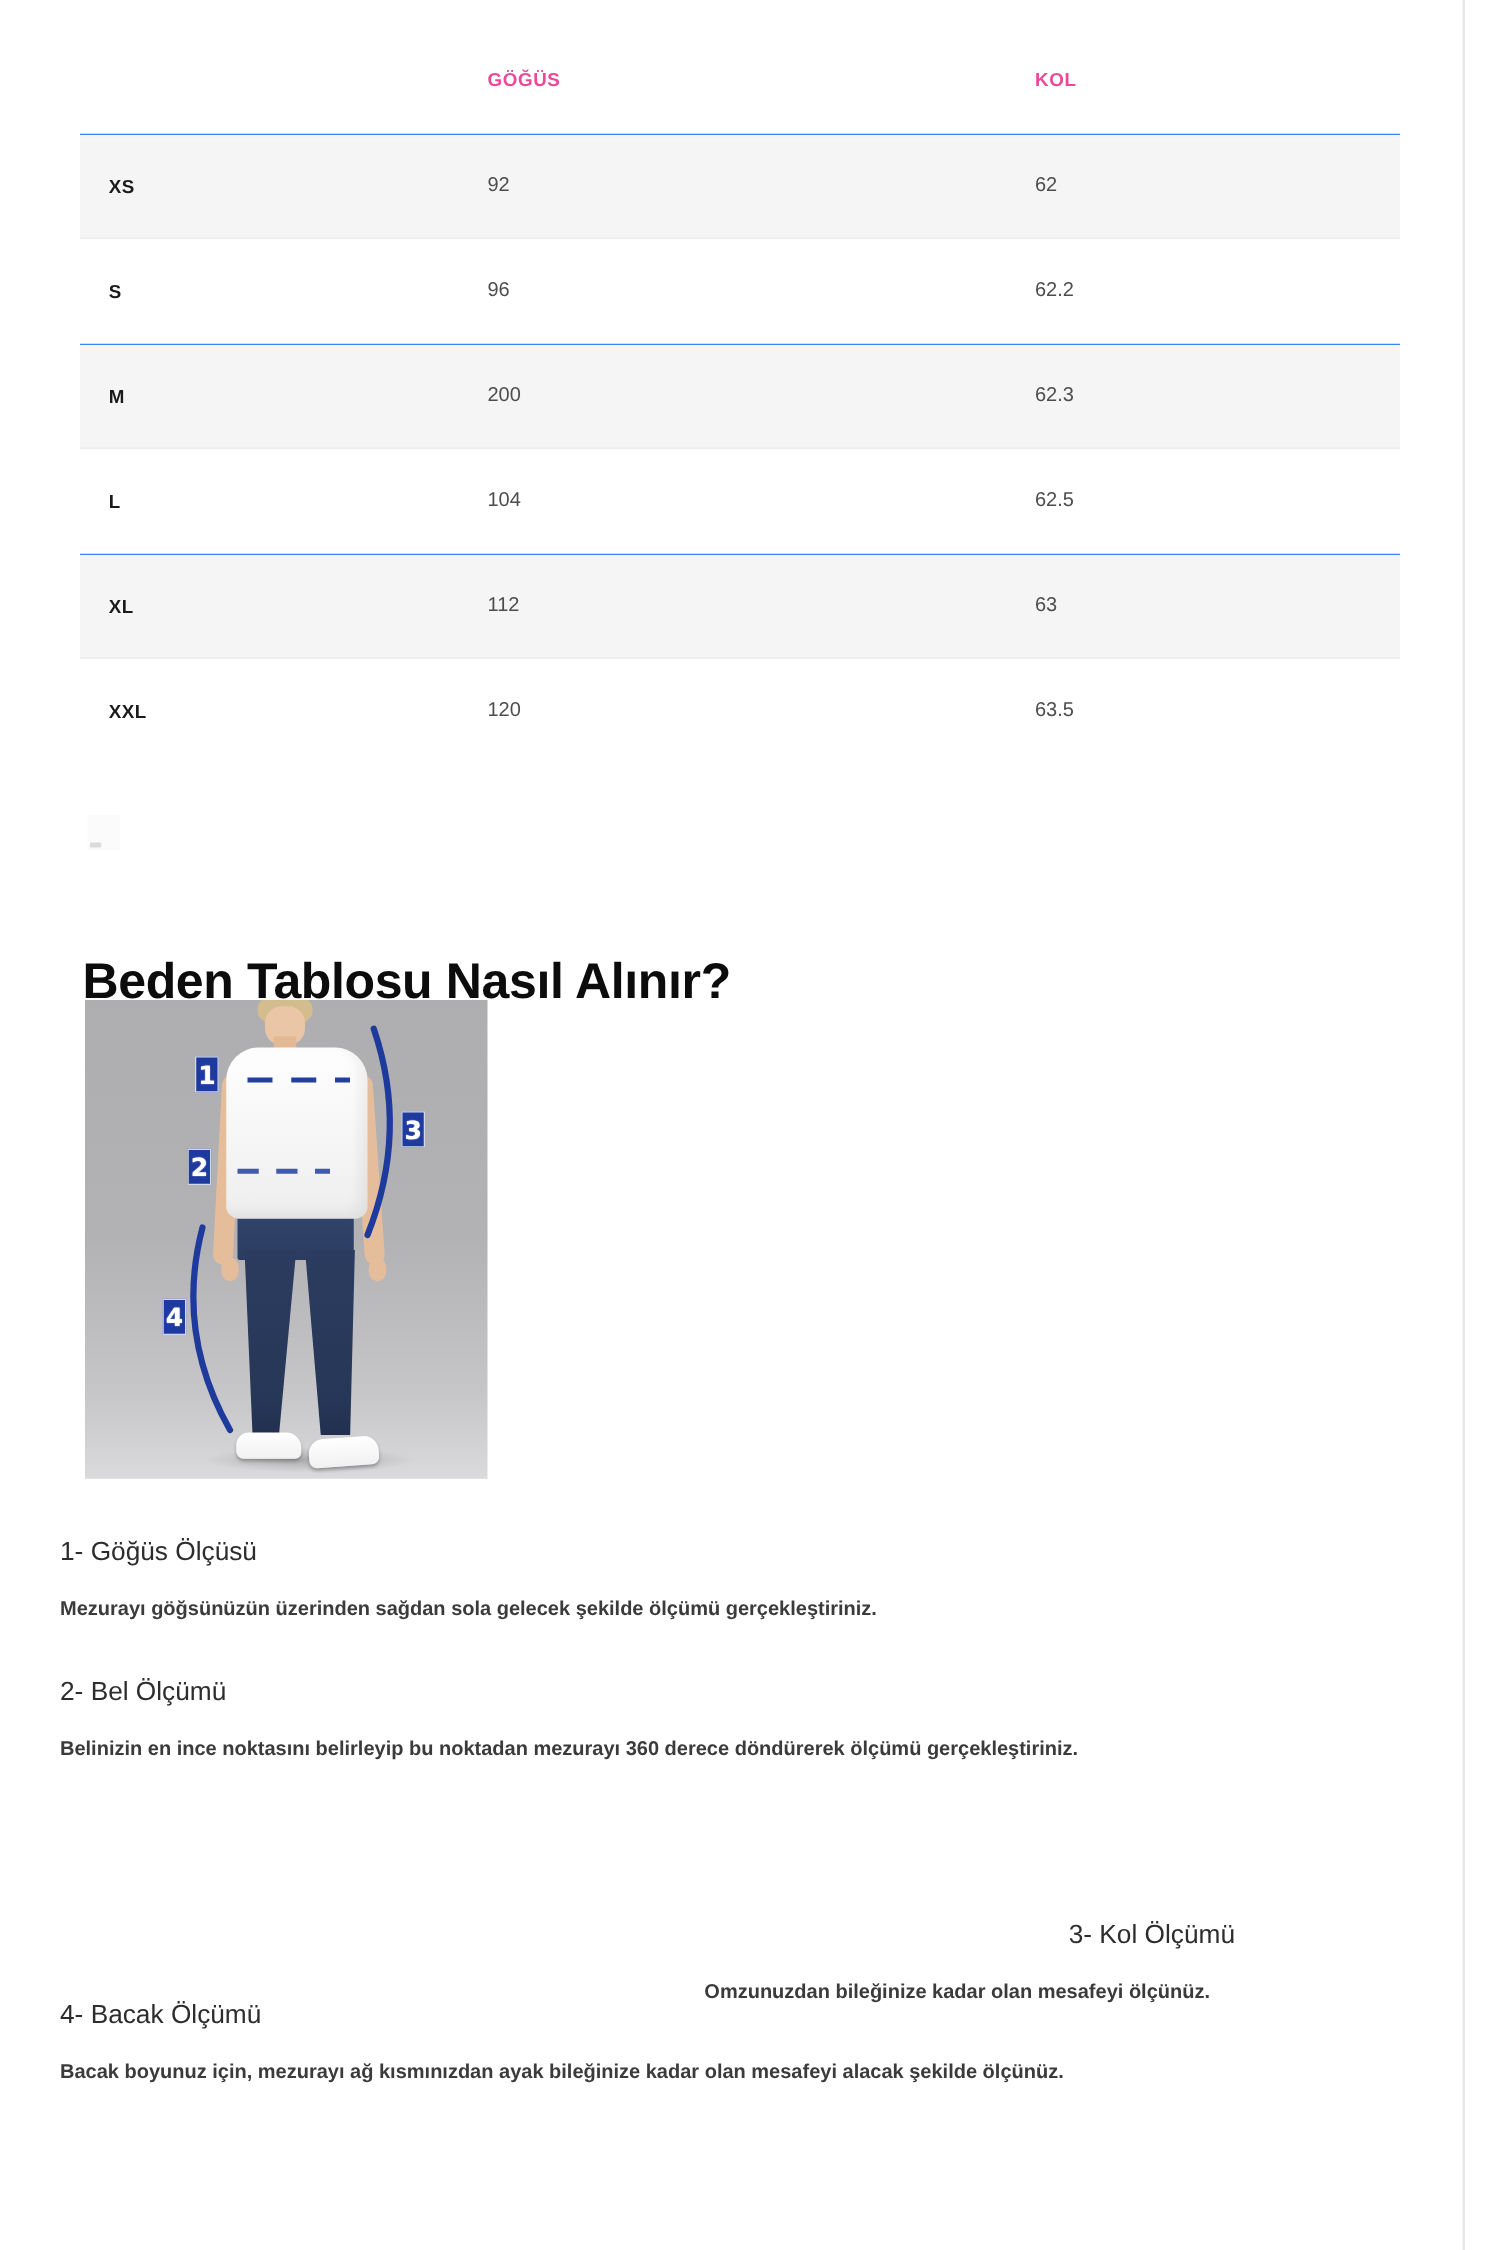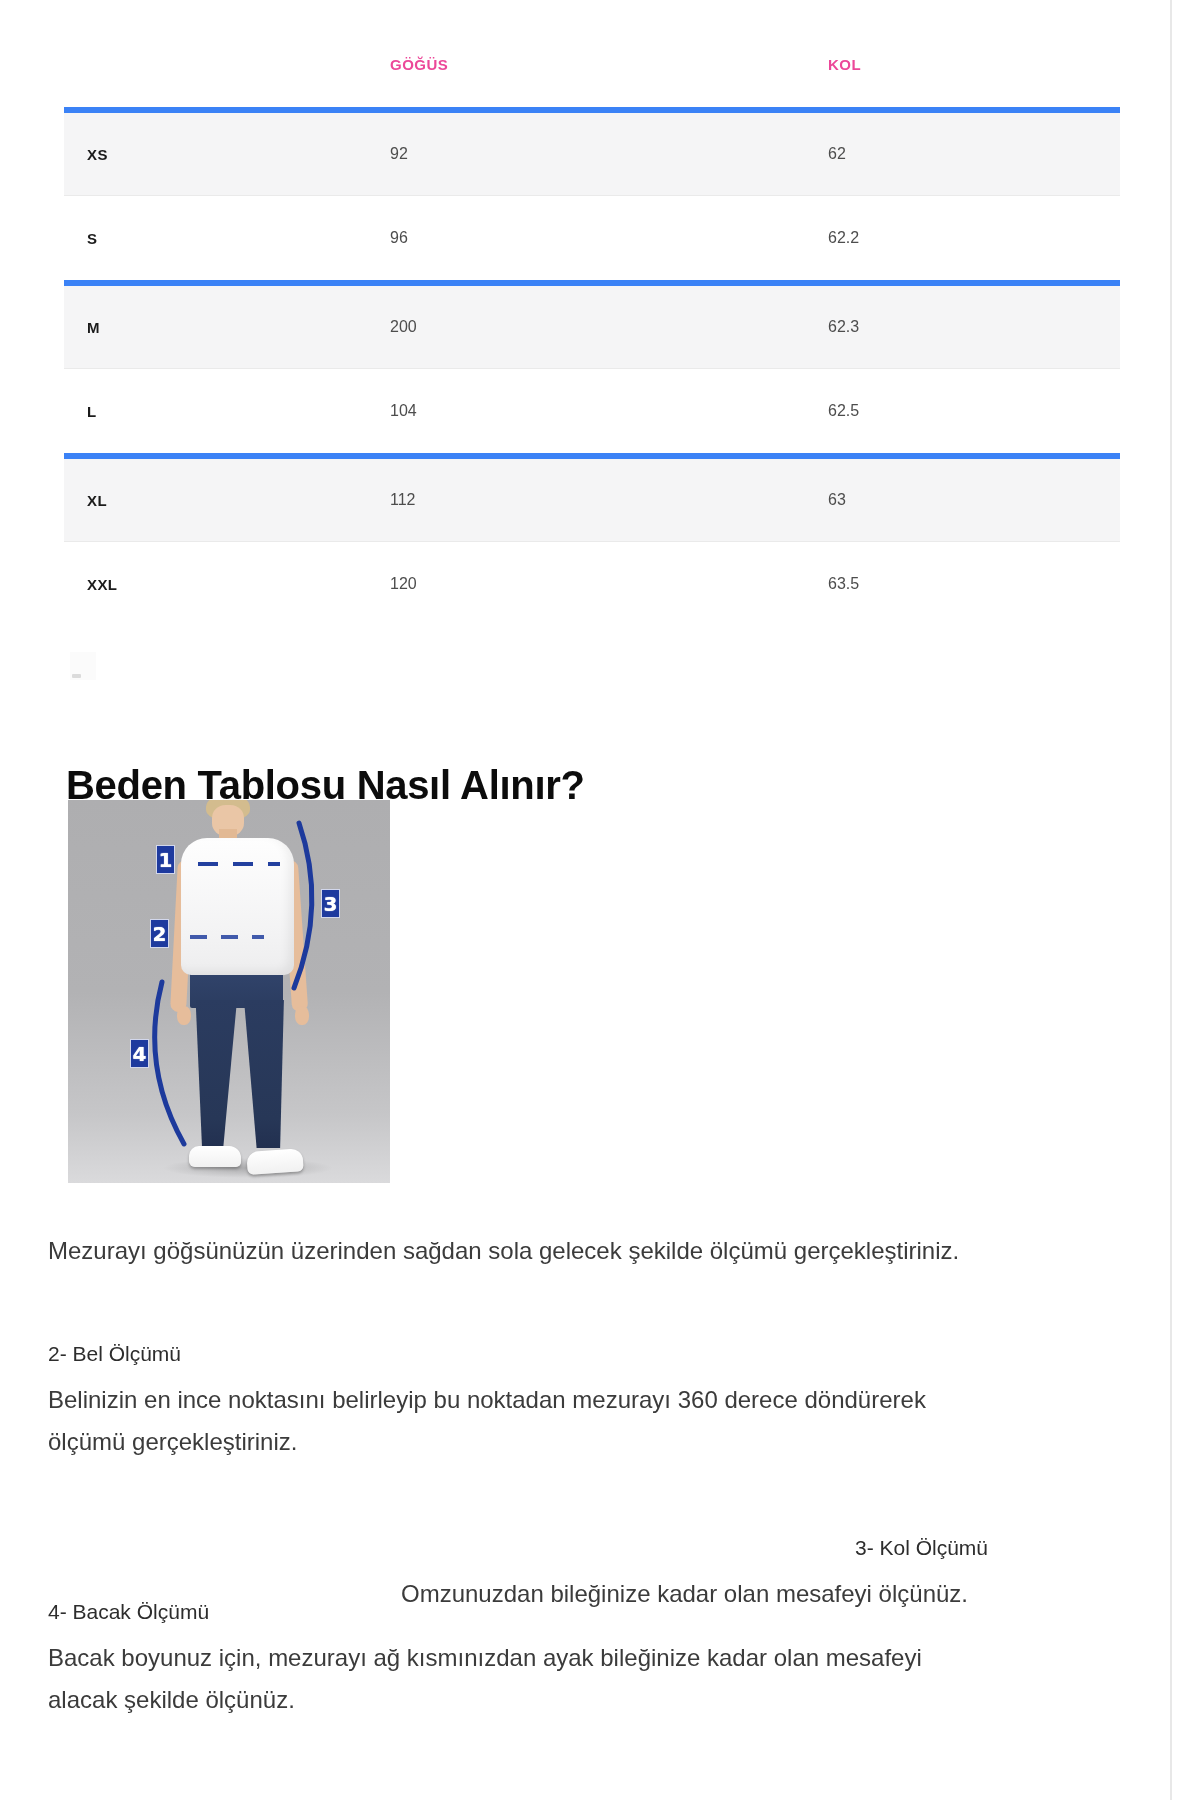--- a/index.html
+++ b/index.html
@@ -4,21 +4,21 @@
 <style>
   html,body{margin:0;padding:0;}
   body{
     width:1200px;height:1800px;background:#ffffff;position:relative;
     font-family:"Liberation Sans", sans-serif;overflow:hidden;
   }
   
   .size-table{position:absolute;left:64px;top:22px;width:1056px;}
   .trow{display:grid;grid-template-columns:326px 438px 292px;align-items:center;height:84px;}
   .trow.thead{height:85px;}
-  .trow.gray{background:#f5f5f6;border-top:6px solid #3b82f6;border-bottom:1px solid #eaeaea;height:82px;}
+  .trow.gray{background:#f5f5f6;border-top:1px solid #3b82f6;border-bottom:1px solid #eaeaea;height:82px;}
   .th{font-weight:bold;font-size:15px;color:#ec4899;letter-spacing:.5px;}
   .cell-size{padding-left:23px;font-weight:bold;font-size:15px;letter-spacing:.4px;color:#1b1b1b;}
   .cell-val{font-size:16px;color:#4d4d4d;}
   
   .artifact{position:absolute;left:70px;top:652px;width:26px;height:28px;background:#fbfbfb;}
   .artifact span{position:absolute;left:2px;bottom:2px;width:9px;height:4px;background:#c9c9c9;opacity:.65;border-radius:1px;}
   
   .guide-heading{
     position:absolute;left:66px;top:730px;font-size:40px;font-weight:800;
     color:#0c0c0c;letter-spacing:-.3px;
@@ -61,21 +61,21 @@
     font-family:"DejaVu Sans", sans-serif;border:1px solid rgba(255,255,255,.8);
     box-sizing:border-box;text-shadow:0 0 1px #ffffff;
   }
   .badge.b1{left:88px;top:45px;}
   .badge.b2{left:82px;top:119px;}
   .badge.b3{left:253px;top:89px;}
   .badge.b4{left:62px;top:239px;}
   
   .section{position:absolute;left:48px;width:940px;}
   .section .sec-title{margin:0 0 13px 0;font-size:21px;font-weight:400;color:#2d2d2d;}
-  .section .sec-body{margin:0;font-size:24px;font-weight:400;color:#3b3b3b;line-height:42px;max-width:920px;}
+  .section .sec-body{margin:0;font-size:16px;font-weight:700;color:#3b3b3b;line-height:42px;max-width:920px;}
   .sec1{top:1230px;}
   .sec2{top:1342px;}
   .sec3{top:1536px;text-align:right;}
   .sec4{top:1600px;}
   
   .scroll-line{position:absolute;left:1170px;top:0;width:2px;height:1800px;background:#e8e8e8;}
 </style>
 </head>
 <body>
 
@@ -147,20 +147,21 @@
     <path d="M 94,182 Q 72,266 116,344" fill="none" stroke="#1d3a9c" stroke-width="5" stroke-linecap="round"></path>
   </svg>
 
   <div class="badge b1">1</div>
   <div class="badge b2">2</div>
   <div class="badge b3">3</div>
   <div class="badge b4">4</div>
 </div>
 
 <div class="section sec1">
+  <h3 class="sec-title">1- Göğüs Ölçüsü</h3>
   <p class="sec-body">Mezurayı göğsünüzün üzerinden sağdan sola gelecek şekilde ölçümü gerçekleştiriniz.</p>
 </div>
 <div class="section sec2">
   <h3 class="sec-title">2- Bel Ölçümü</h3>
   <p class="sec-body">Belinizin en ince noktasını belirleyip bu noktadan mezurayı 360 derece döndürerek ölçümü gerçekleştiriniz.</p>
 </div>
 <div class="section sec3">
   <h3 class="sec-title">3- Kol Ölçümü</h3>
   <p class="sec-body">Omzunuzdan bileğinize kadar olan mesafeyi ölçünüz.</p>
 </div>

